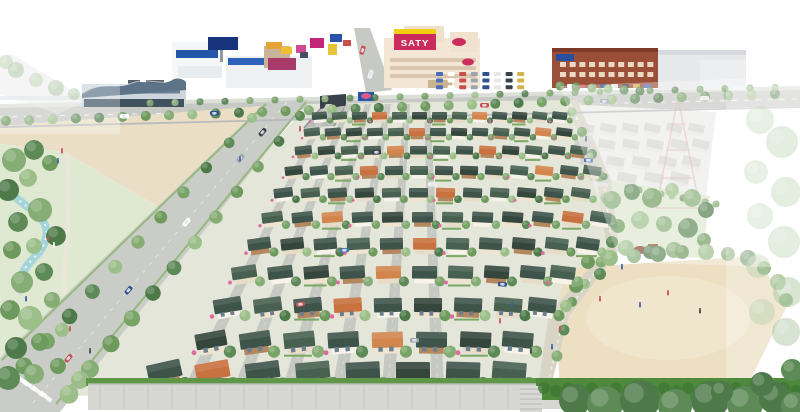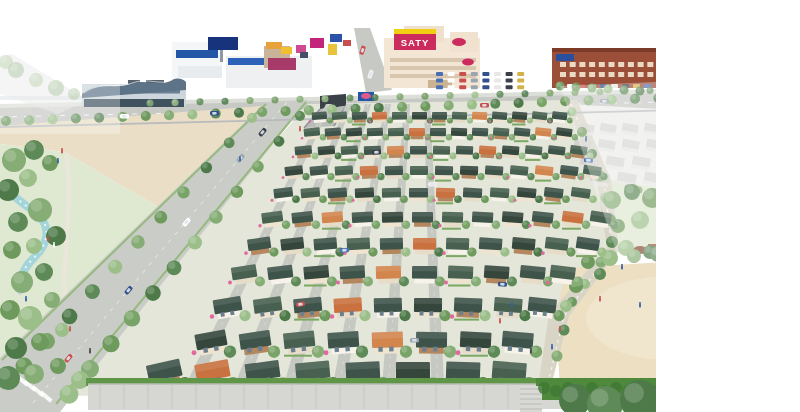--- a/index.html
+++ b/index.html
@@ -1,16 +1,16 @@
 <!DOCTYPE html>
 <html><head>
 <meta charset="utf-8">
 <style>
   html,body{margin:0;padding:0;background:#ffffff;}
-  .stage{position:relative;width:656px;height:412px;overflow:hidden;background:#f97316;}
+  .stage{position:relative;width:800px;height:412px;overflow:hidden;background:#f97316;}
   svg{display:block;}
   text.saty{font-family:"Liberation Sans","DejaVu Sans",sans-serif;font-weight:bold;fill:#ffffff;font-size:9.5px;letter-spacing:1px;}
 </style>
 </head>
 <body>
 
 <div class="stage">
   <svg id="scene-svg" width="800" height="412" viewBox="0 0 800 412">
     <rect x="0" y="0" width="800" height="412" fill="#ffffff"></rect>
     <g id="L-grounds">

